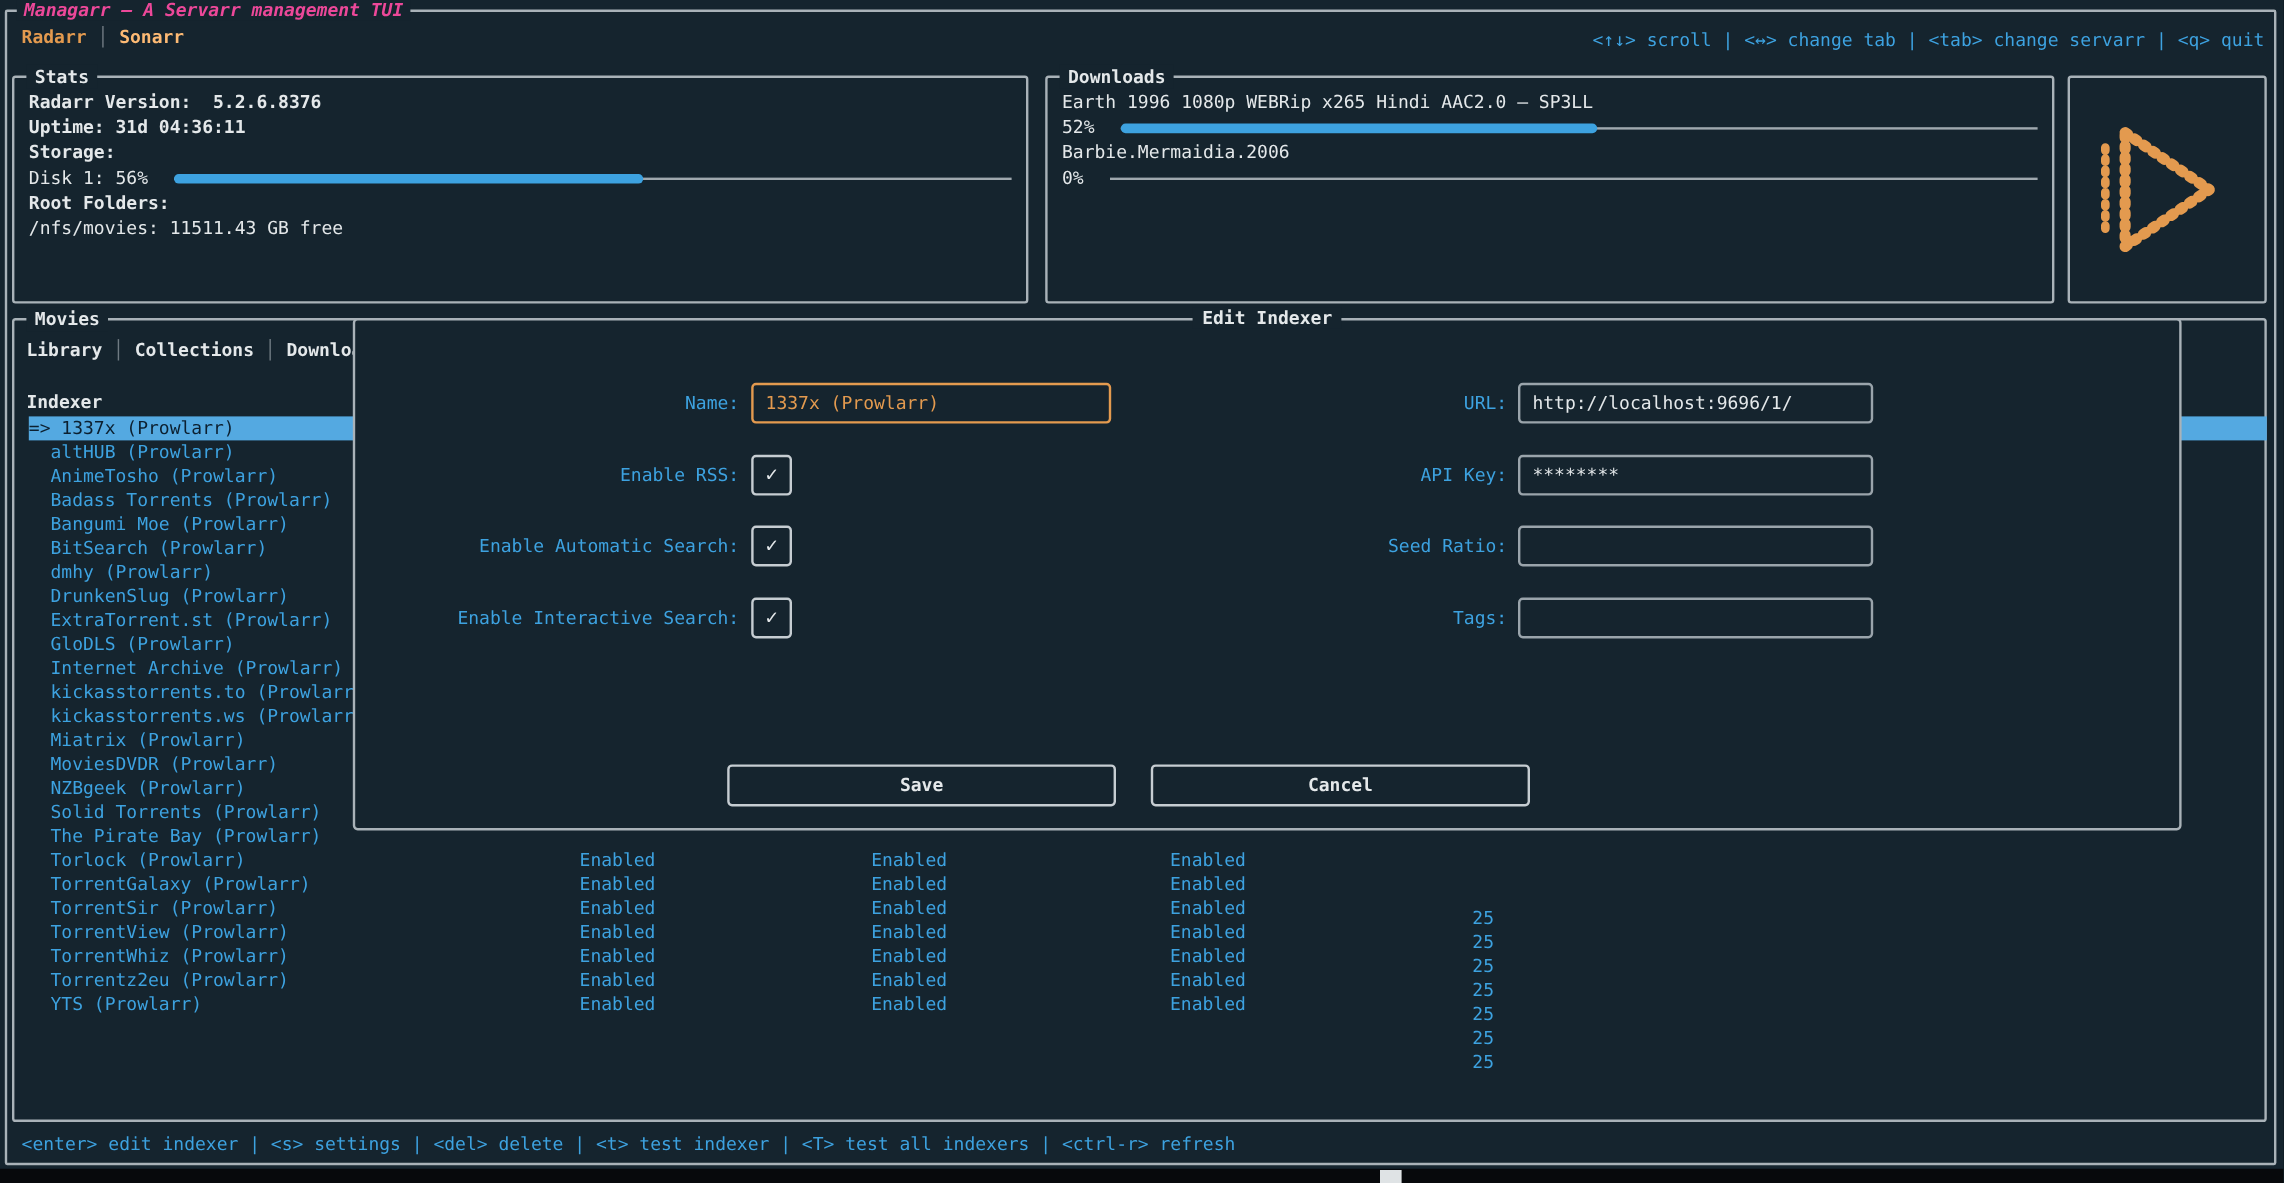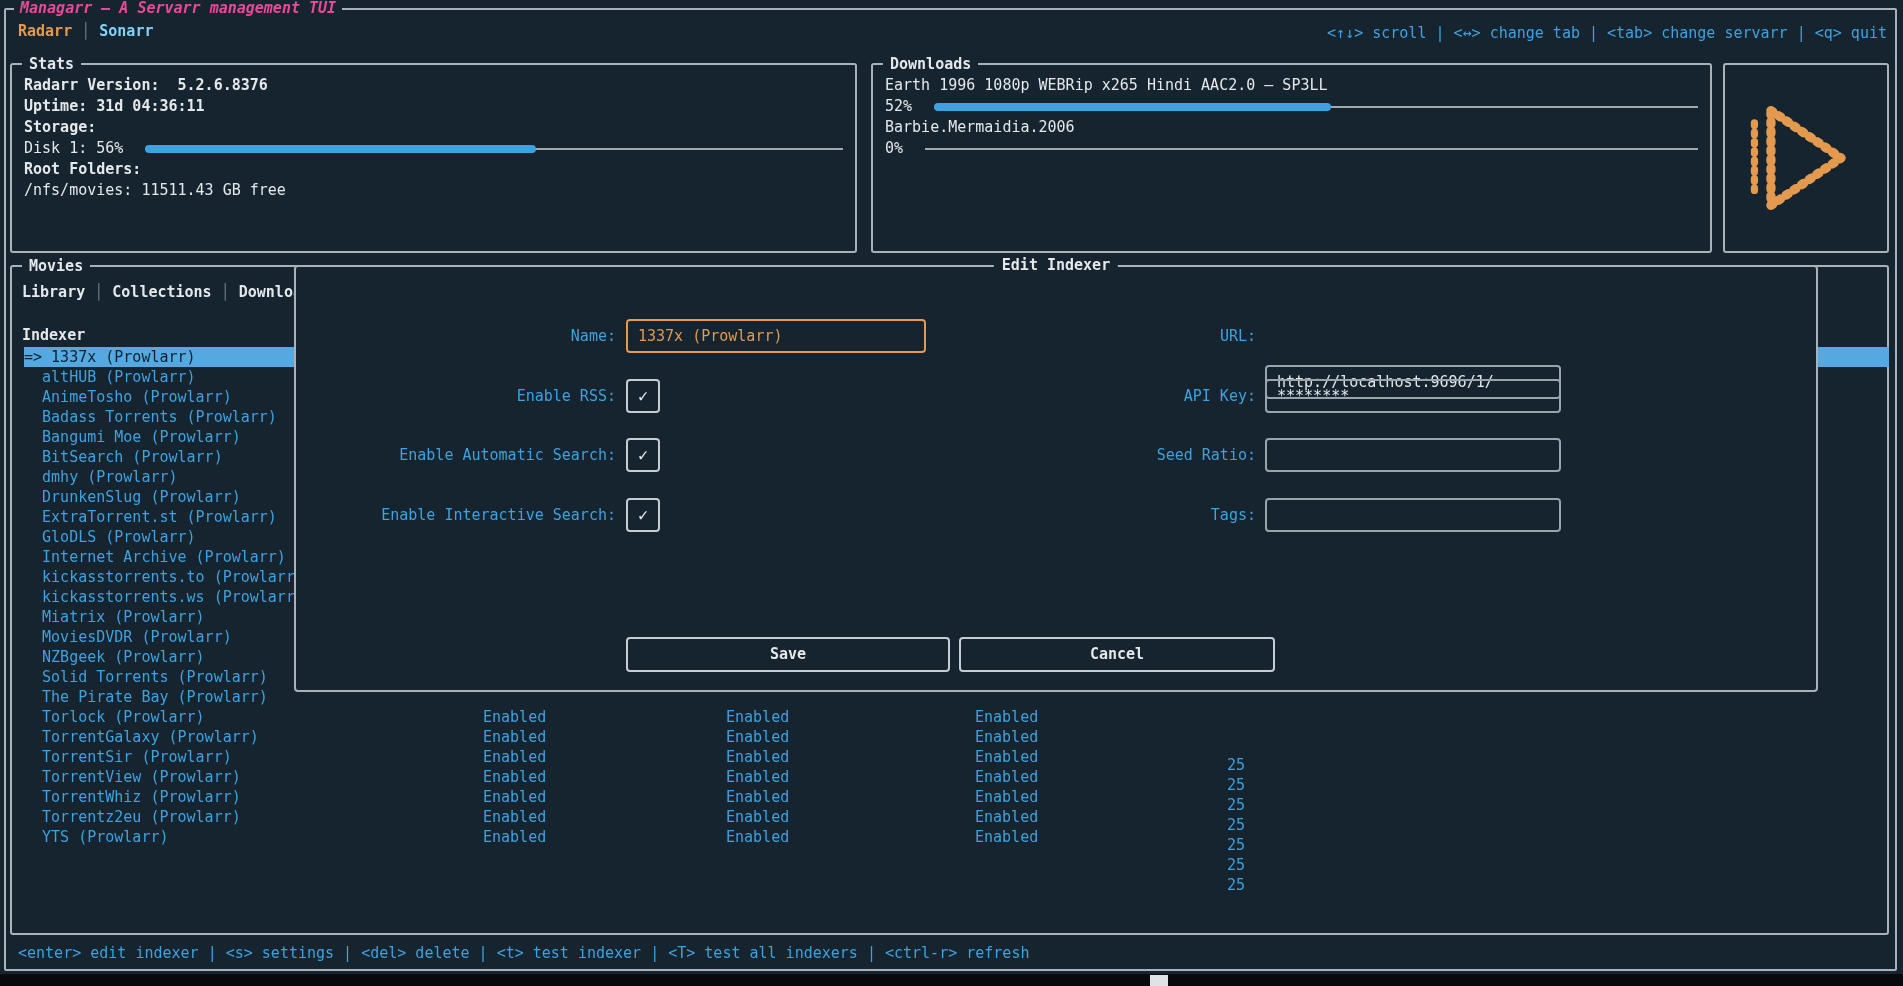--- a/index.html
+++ b/index.html
@@ -13,21 +13,21 @@
   .screen { position:absolute; left:0; top:0; width:1903px; height:986px; background:#15242e; }
 
   .app-frame { position:absolute; left:4px; top:8px; width:1893px; height:963px;
     border:2px solid #a9b2b8; border-radius:2px; }
 
   .app-title { position:absolute; left:14px; top:0; font-size:15px; line-height:17px;
     font-style:italic; font-weight:bold; color:#ec4899; background:#15242e; padding:0 6px; z-index:5; }
 
   .tab-bar { position:absolute; left:18px; top:22px; font-size:15px; font-weight:bold; white-space:pre; z-index:5; }
   .tab-radarr { color:#e39a4f; cursor:default; }
-  .tab-sonarr { color:#7dd3fc; cursor:default; }
+  .tab-sonarr { color:#fdba74; cursor:default; }
   .tab-sep { color:#6f7a82; font-weight:normal; }
 
   .top-hints { position:absolute; right:16px; top:24px; font-size:15px; color:#3da2e0; white-space:pre; z-index:5; }
 
   .panel { position:absolute; border:2px solid #a9b2b8; border-radius:3px; background:#15242e; }
   .panel-title { position:absolute; top:-11px; left:10px; background:#15242e; padding:0 7px;
     font-weight:bold; color:#e4e8ea; font-size:15px; line-height:20px; white-space:pre; }
 
   .stats-panel    { left:10px;   top:63px;  width:847px;  height:190px; }
   .downloads-panel{ left:871px;  top:63px;  width:841px;  height:190px; }
@@ -243,41 +243,41 @@
     <div class="sel-right-bar"></div>
   </section>
 
   <section class="modal">
     <span class="modal-title">Edit Indexer</span>
 
     <div class="m-label" style="left:0; width:320px; top:52px;">Name:</div>
     <div class="m-input orange" style="left:330px; top:52px; width:300px;">1337x (Prowlarr)</div>
 
     <div class="m-label" style="left:640px; width:320px; top:52px;">URL:</div>
-    <div class="m-input" style="left:969px; top:52px; width:296px;margin-top:46px;">http://localhost:9696/1/</div>
+    <div class="m-input" style="left:969px; top:52px; width:296px;">http://localhost:9696/1/</div>
 
     <div class="m-label" style="left:0; width:320px; top:112px;">Enable RSS:</div>
     <div class="m-check" style="left:330px; top:112px;">✓</div>
 
     <div class="m-label" style="left:640px; width:320px; top:112px;">API Key:</div>
     <div class="m-input" style="left:969px; top:112px; width:296px;">********</div>
 
     <div class="m-label" style="left:0; width:320px; top:171px;">Enable Automatic Search:</div>
     <div class="m-check" style="left:330px; top:171px;">✓</div>
 
     <div class="m-label" style="left:640px; width:320px; top:171px;">Seed Ratio:</div>
     <div class="m-input" style="left:969px; top:171px; width:296px;"></div>
 
     <div class="m-label" style="left:0; width:320px; top:231px;">Enable Interactive Search:</div>
     <div class="m-check" style="left:330px; top:231px;">✓</div>
 
     <div class="m-label" style="left:640px; width:320px; top:231px;">Tags:</div>
     <div class="m-input" style="left:969px; top:231px; width:296px;"></div>
 
-    <div class="m-btn" style="left:330px; top:370px; width:324px;">Save</div>
+    <div class="m-btn" style="left:310px; top:370px; width:324px;">Save</div>
     <div class="m-btn" style="left:663px; top:370px; width:316px;">Cancel</div>
   </section>
 
   <div class="bottom-hints">&lt;enter&gt; edit indexer | &lt;s&gt; settings | &lt;del&gt; delete | &lt;t&gt; test indexer | &lt;T&gt; test all indexers | &lt;ctrl-r&gt; refresh</div>
 
   <div class="bottom-strip">
     <div class="cursor-box"></div>
   </div>
 
 </div>

